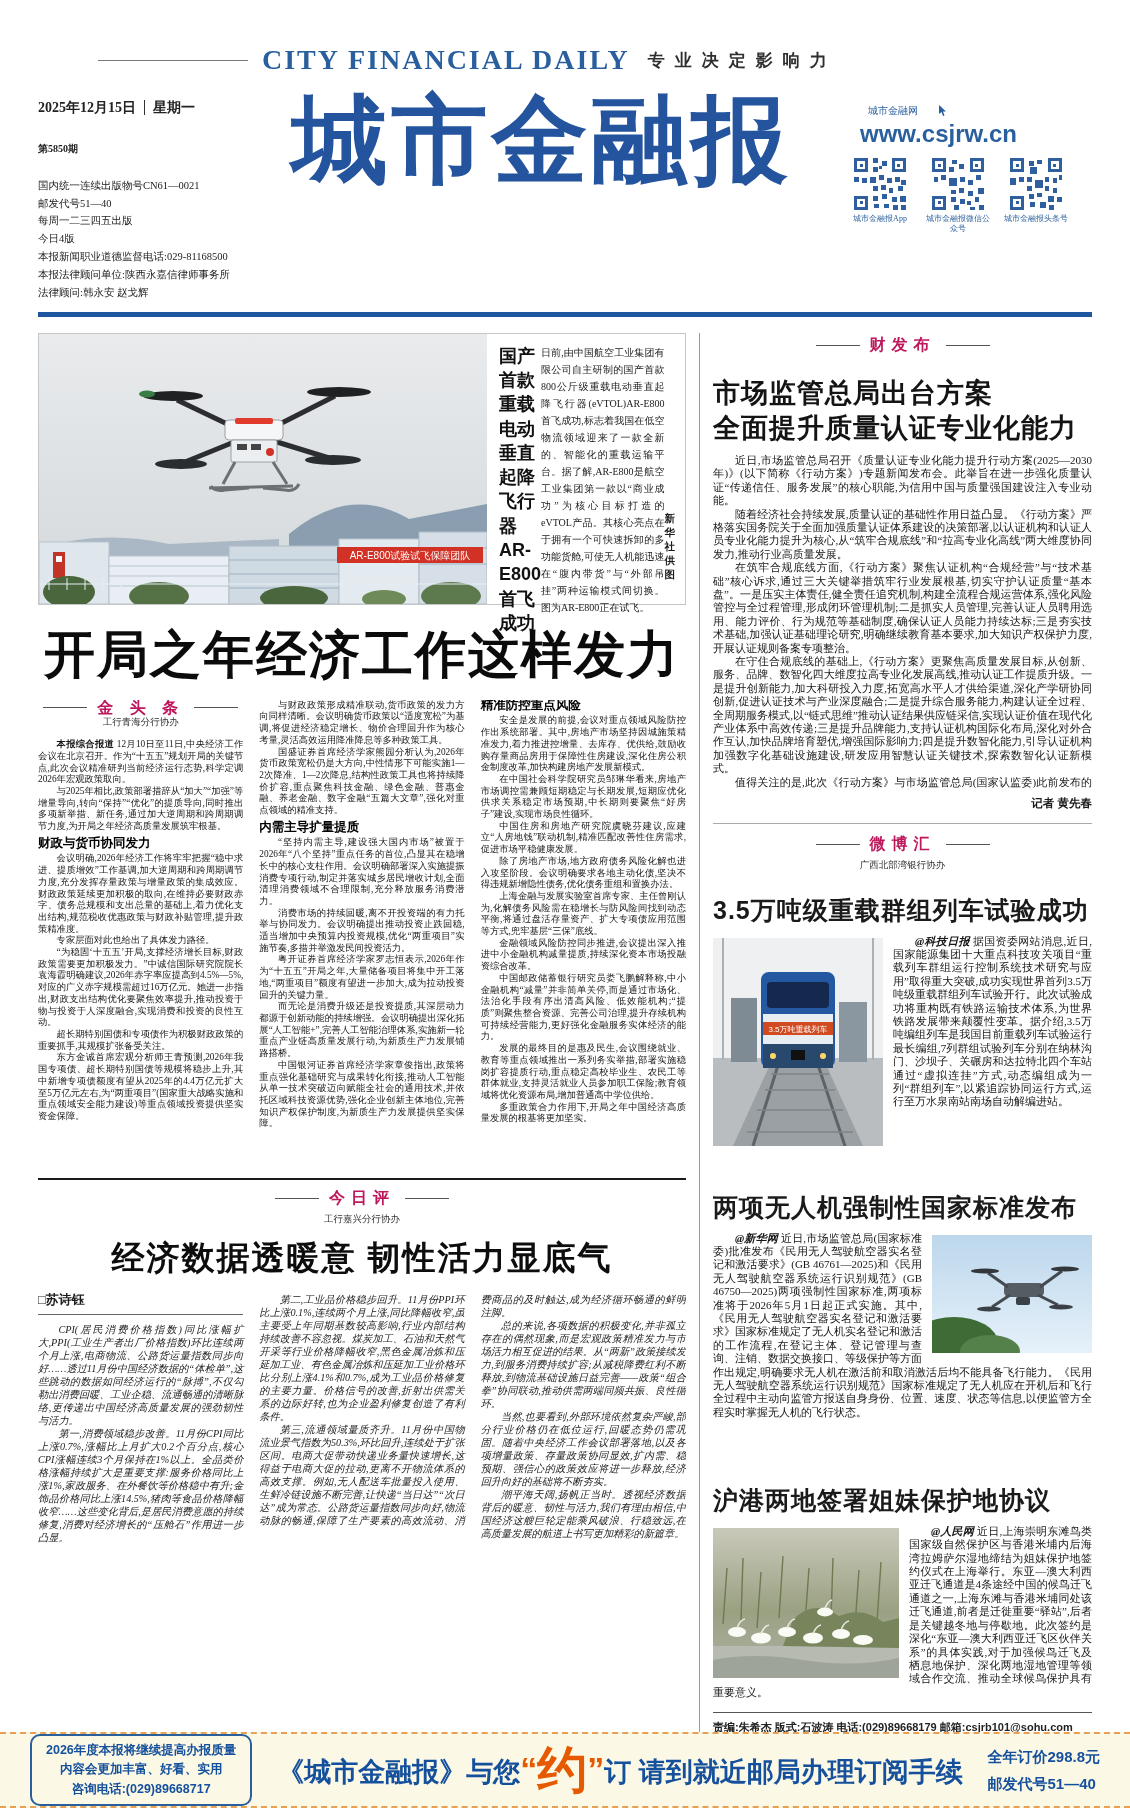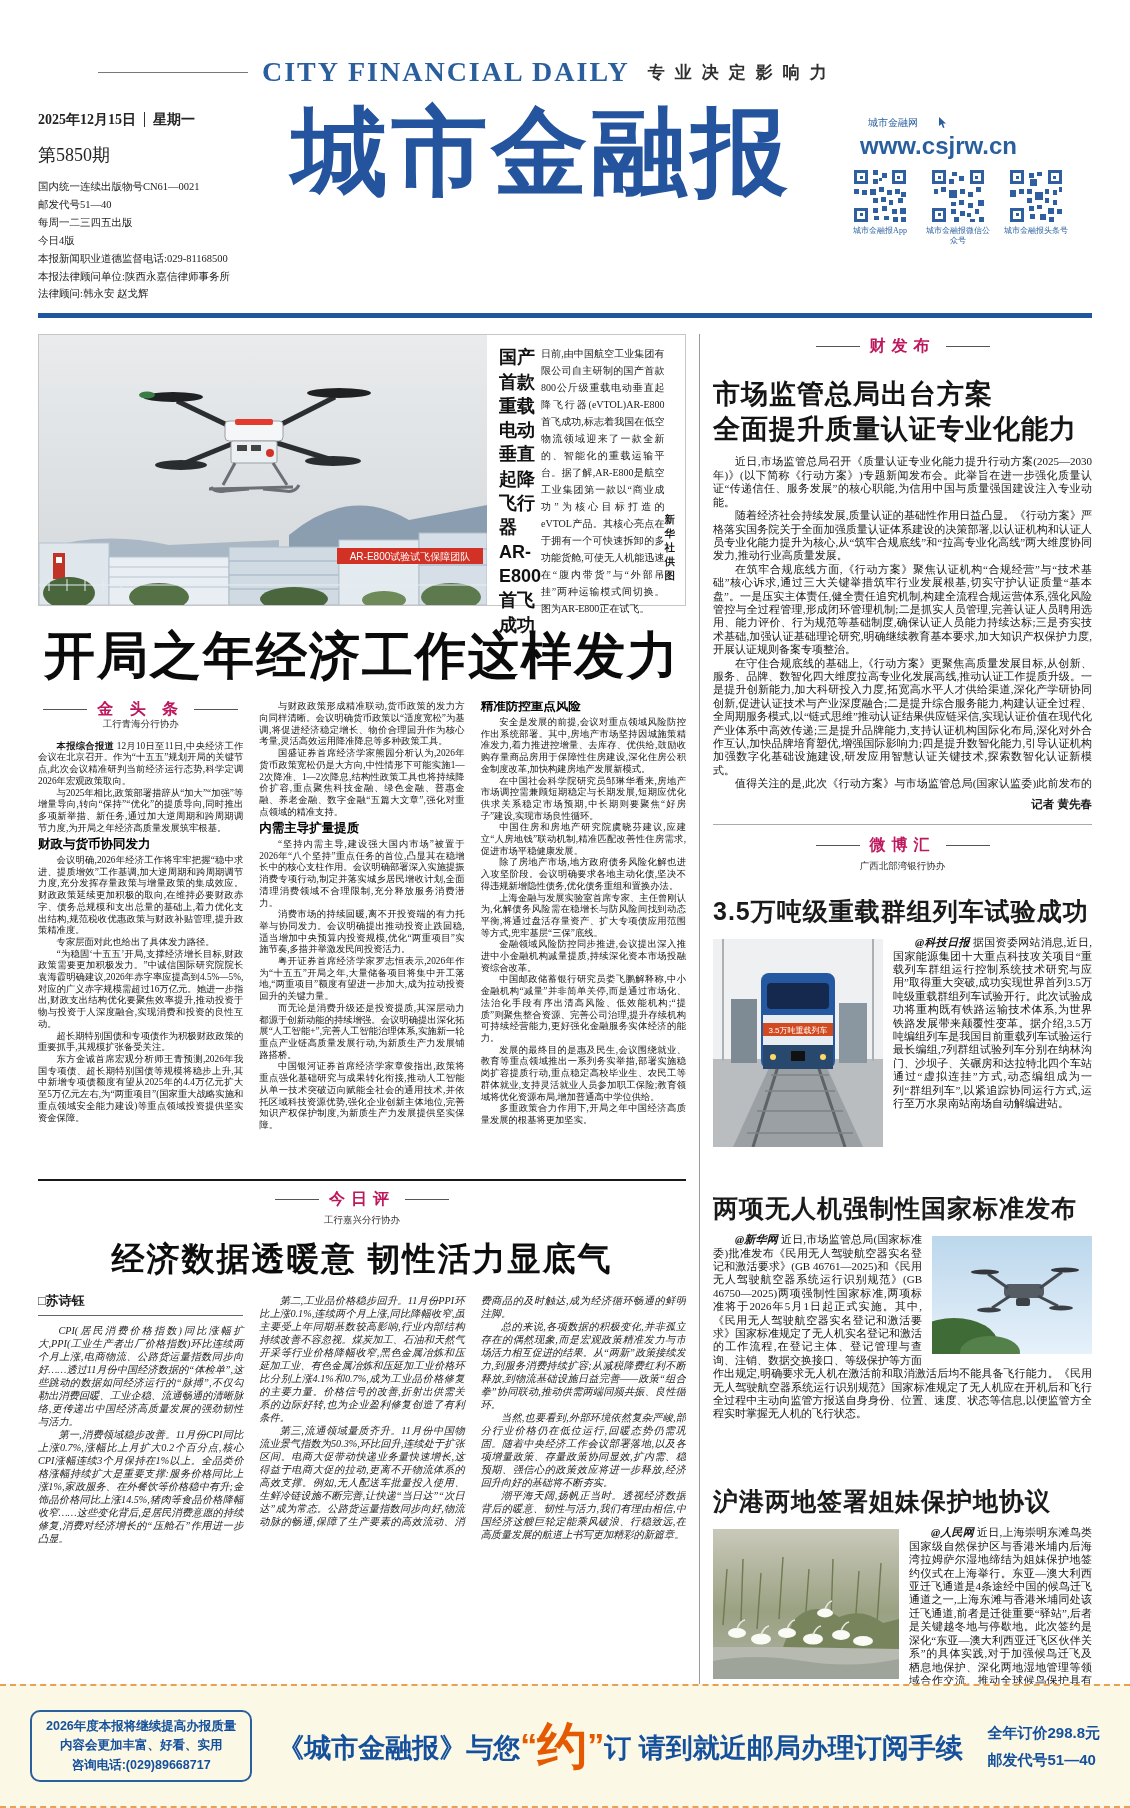--- a/index.html
+++ b/index.html
@@ -3,29 +3,29 @@
 <meta charset="utf-8">
 <style>
   * { margin:0; padding:0; box-sizing:border-box; }
   html,body { background:#e9e9e9; }
   .page {
     width:1130px; height:1808px; margin:0 auto; background:#fff;
     font-family:"Liberation Serif", serif; color:#1a1a1a;
     position:relative; overflow:hidden; padding:0 38px;
   }
   
-  .hdr-row1 { display:flex; align-items:center; margin-top:56px; }
+  .hdr-row1 { display:flex; align-items:center; margin-top:44px; }
   .hdr-rule { height:1px; background:#777; width:150px; margin-left:60px; }
   .hdr-en { font-size:28px; font-weight:bold; color:#2a5f9e; letter-spacing:2px; margin:0 18px 0 14px; font-family:"Liberation Serif",serif; }
   .hdr-slogan { font-size:17px; color:#2f2f2f; letter-spacing:10px; font-weight:bold; font-family:"Liberation Sans",sans-serif; }
   .hdr-main { display:flex; margin-top:6px; }
   .hdr-info { width:215px; font-size:10.5px; color:#222; line-height:1.7; padding-top:14px; }
-  .hdr-date { font-size:14px; font-weight:bold; margin-bottom:8px; }
+  .hdr-date { font-size:14px; font-weight:bold; margin-bottom:20px; }
   .hdr-date .bar { border-left:1px solid #333; margin:0 8px; }
-  .hdr-issue { font-size:18px; font-weight:normal; margin-bottom:8px; }
+  .hdr-issue { font-size:10px; font-weight:bold; margin-bottom:20px; }
   .masthead { flex:1; text-align:center; font-family:"Liberation Sans",sans-serif;
     font-weight:900; font-size:96px; letter-spacing:4px; color:#24549e; line-height:1.05; padding-top:8px; }
   .hdr-right { width:262px; padding-top:22px; }
   .site-label { font-size:10px; color:#2a5f9e; display:flex; align-items:center; gap:20px; margin-left:38px;}
   .site-url { font-size:24px; font-weight:bold; color:#2a5f9e; font-family:"Liberation Sans",sans-serif; margin:2px 0 10px 30px; }
   .qr-row { display:flex; gap:14px; margin-left:18px; }
   .qr-item { width:64px; text-align:center; }
   .qr-item svg { width:52px; height:52px; }
   .qr-cap { font-size:8px; color:#2a5f9e; line-height:1.3; }
   .blue-rule { height:5px; background:#1e56a0; margin-top:10px; }
@@ -69,21 +69,21 @@
   .sb-body p { text-indent:2em; }
   .byline { text-align:right; font-weight:bold; font-size:11.5px; margin-top:6px; font-family:"Liberation Sans",sans-serif;}
   .sb-hr { border-top:1px solid #aaa; margin:12px 0 8px; }
   .art-title { font-family:"Liberation Sans",sans-serif; font-weight:600; font-size:25px; letter-spacing:1px; color:#1a1a1a; margin:12px 0 8px; }
   .src { font-weight:bold; font-style:italic; }
   .float-l { float:left; margin:3px 10px 4px 0; }
   .float-r { float:right; margin:3px 0 4px 10px; }
   .clear { clear:both; }
   .staff { margin-top:auto; border-top:1px solid #555; padding-top:7px; font-size:11px; font-weight:bold; font-family:"Liberation Sans",sans-serif; color:#222; }
   
-  .footer { position:absolute; left:0; right:0; bottom:0; height:124px; background:#fcf8e6;
+  .footer { position:absolute; left:0; right:0; bottom:0; height:76px; background:#fcf8e6;
     border-top:2px dashed #e9a050; border-bottom:2px dashed #e9a050;
     display:flex; align-items:center; padding:0 30px; gap:24px; }
   .promo-box { border:2px solid #2a5f9e; border-radius:10px; padding:5px 14px; text-align:center;
     color:#14509c; font-weight:bold; font-size:12.5px; line-height:1.55; font-family:"Liberation Sans",sans-serif; white-space:nowrap;}
   .order-line { flex:1; text-align:center; white-space:nowrap; color:#14509c; font-weight:900;
     font-family:"Liberation Sans",sans-serif; font-size:27px; }
   .order-line .q { color:#e55a00; font-size:34px; }
   .order-line .big { color:#e55a00; font-size:50px; vertical-align:-6px; }
   .price-box { color:#14509c; font-weight:bold; font-size:15px; line-height:1.8; font-family:"Liberation Sans",sans-serif; white-space:nowrap;}
 </style>

